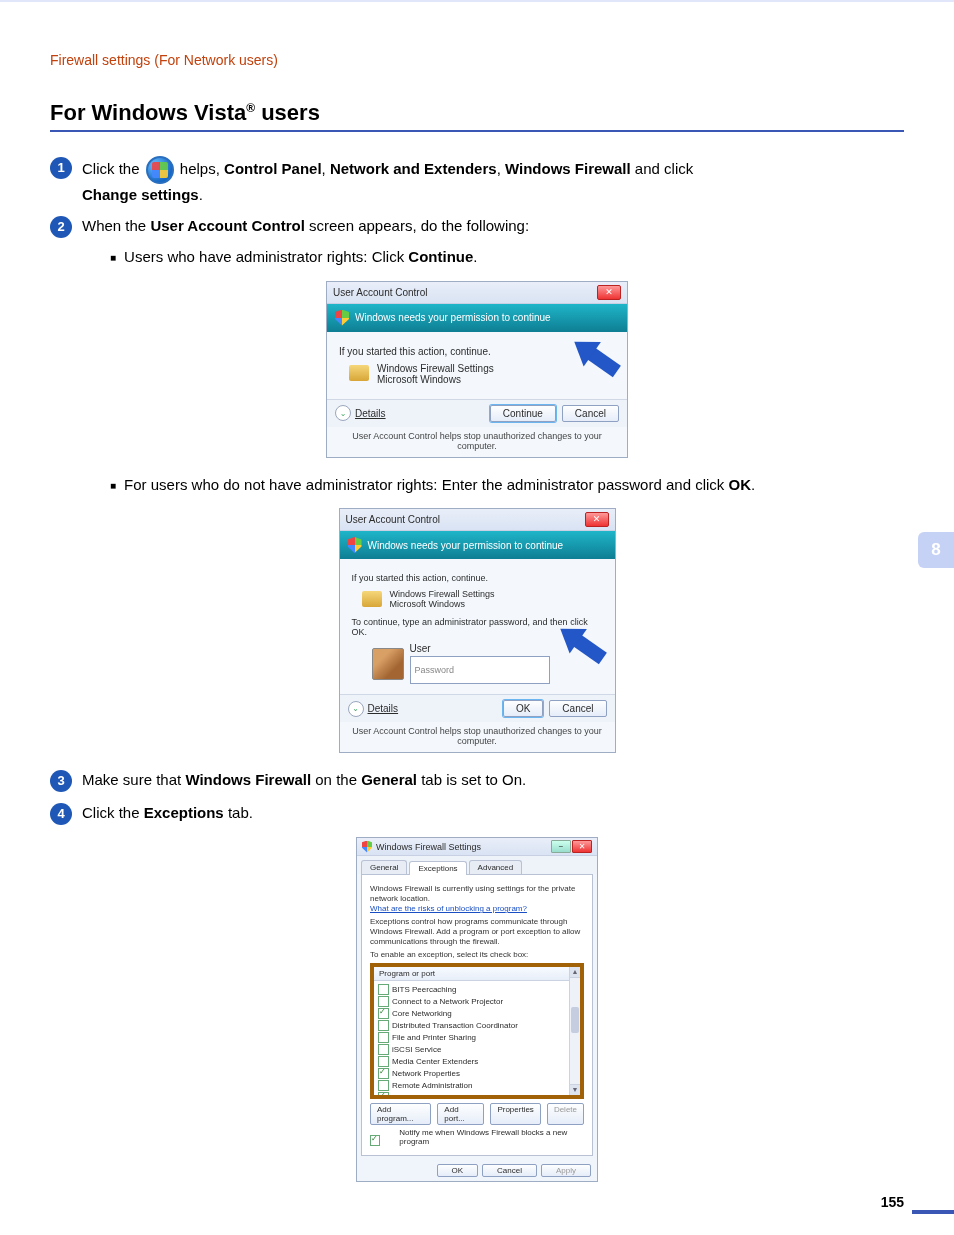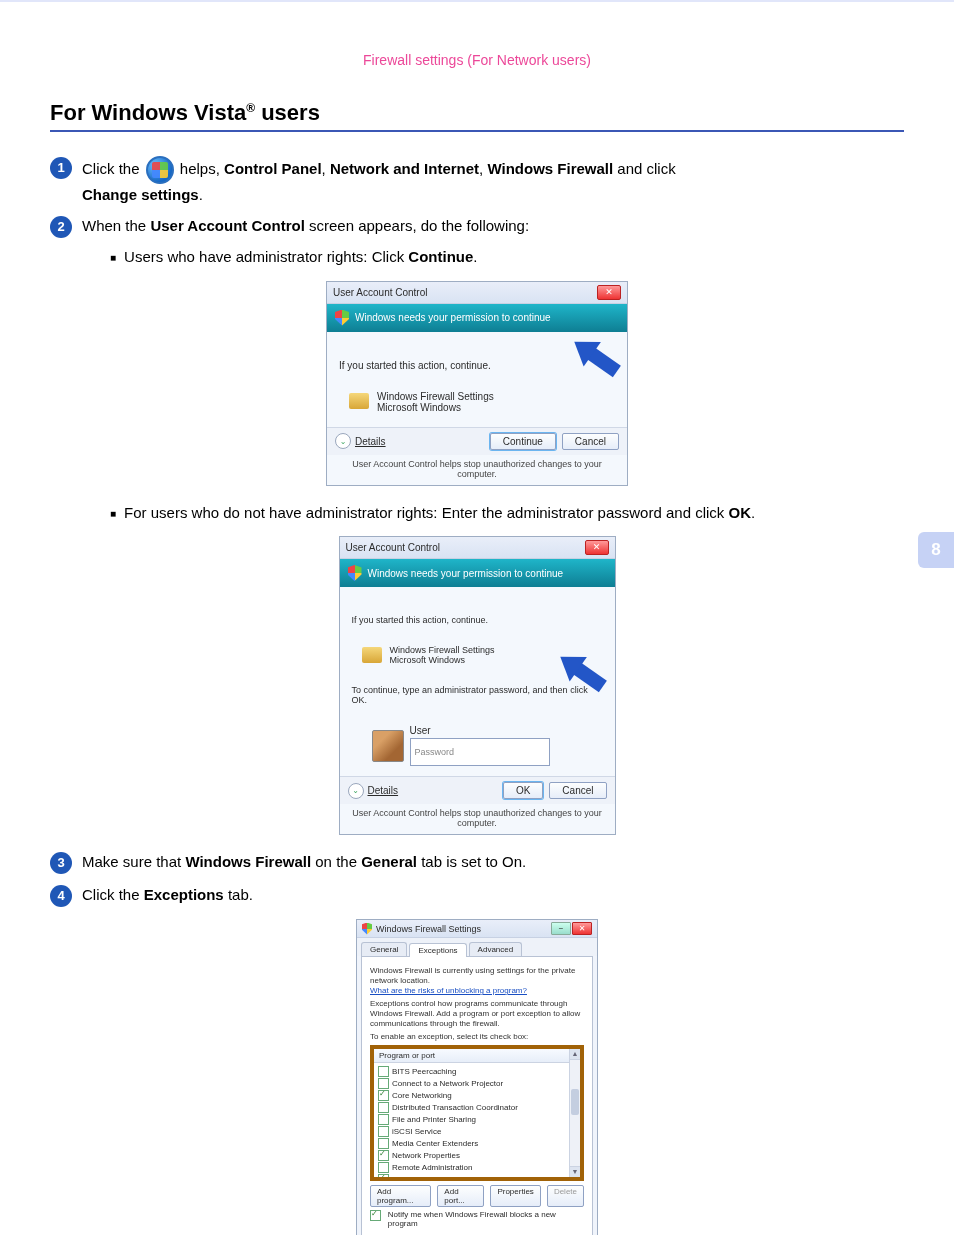--- a/index.html
+++ b/index.html
@@ -15,22 +15,22 @@
     margin: 0 auto;
     background: #fff;
     box-sizing: border-box;
     padding: 50px 50px 40px 50px;
     position: relative;
     border-top: 2px solid #3b57b5;
     box-shadow: 0 0 10px rgba(0,0,0,.15);
   }
   .page::before { content: ""; position: absolute; left: 0; right: 0; top: -20px; height: 20px; background: #e1e6fa; }
   .header-right {
-    text-align: center;
-    color: #ec4899;
+    text-align: left;
+    color: #c2410c;
     font-size: 14px;
     margin-bottom: 32px;
   }
   .section-title {
     font-size: 22px;
     font-weight: bold;
     margin: 0 0 4px 0;
   }
   .section-title sup { font-size: 12px; }
   .title-rule {
@@ -146,21 +146,21 @@
   }
   .shield {
     width: 14px; height: 16px;
     display: inline-block;
     background:
       linear-gradient(to right, #e44 0 50%, #6c4 50% 100%) top / 100% 50% no-repeat,
       linear-gradient(to right, #48f 0 50%, #fc3 50% 100%) bottom / 100% 50% no-repeat;
     clip-path: polygon(50% 0, 100% 15%, 100% 60%, 50% 100%, 0 60%, 0 15%);
   }
   .d-body { padding: 8px 12px 6px 12px; }
-  .d-body p { margin: 20px 0; }
+  .d-body p { margin: 6px 0; }
   .app-row { display: flex; gap: 8px; align-items: flex-start; margin: 6px 0 8px 10px; }
   .folder-ico {
     width: 20px; height: 16px;
     background: linear-gradient(#f5d77a, #d8a637);
     border-radius: 2px;
     margin-top: 2px;
   }
   .arrow {
     position: absolute;
     width: 0; height: 0;
@@ -297,21 +297,21 @@
     position: absolute; right: 0; top: 0; bottom: 0; width: 10px;
     background: #eef1f7; border-left: 1px solid #cbd3e2;
   }
   .scroll .thumb { position: absolute; left: 1px; right: 1px; top: 40px; height: 26px; background: #c4cee0; border-radius: 2px; }
   .scroll .arr { position: absolute; left: 0; right: 0; height: 10px; background: #dde4f0; font-size: 7px; text-align: center; line-height: 10px; color: #667; }
   .scroll .up { top: 0; border-bottom: 1px solid #cbd3e2; }
   .scroll .dn { bottom: 0; border-top: 1px solid #cbd3e2; }
   .btnrow { display: flex; gap: 6px; margin: 3px 0; }
   .btnrow .vbtn { font-size: 8px; padding: 1px 6px; }
   .btnrow .vbtn.dis { color: #999; }
-  .notify-row { display: flex; align-items: flex-start; gap: 4px; margin: 3px 0; font-size: 8px; }
+  .notify-row { display: flex; align-items: flex-end; gap: 16px; margin: 3px 0; font-size: 8px; }
   .fw-foot { display: flex; justify-content: flex-end; gap: 4px; padding: 4px 6px; }
   .fw-foot .vbtn { font-size: 8px; padding: 1px 14px; }
   .fw-foot .vbtn.dis { color: #999; }
   .page-num {
     position: absolute;
     right: 50px; bottom: 28px;
     font-weight: bold;
     font-size: 14px;
   }
   .accent-bar {
@@ -332,21 +332,21 @@
   <h2 class="section-title">
     <span>For Windows Vista</span><sup>®</sup><span> users</span>
   </h2>
   <hr class="title-rule">
 
   <div class="side-tab">8</div>
 
   <div class="step">
     <span class="num">1</span>
     <span class="txt">
-      <span>Click the </span><span class="win-orb"></span><span> helps, </span><b>Control Panel</b><span>, </span><b>Network and Internet</b><span>, </span><b>Windows Firewall</b><span> and click </span><br>
+      <span>Click the </span><span class="win-orb"></span><span> helps, </span><b>Control Panel</b><span>, </span><b>Network and Extenders</b><span>, </span><b>Windows Firewall</b><span> and click </span><br>
       <b>Change settings</b><span>.</span>
     </span>
   </div>
 
   <div class="step">
     <span class="num">2</span>
     <span class="txt">
       <span>When the </span><b>User Account Control</b><span> screen appears, do the following:</span>
     </span>
   </div>

